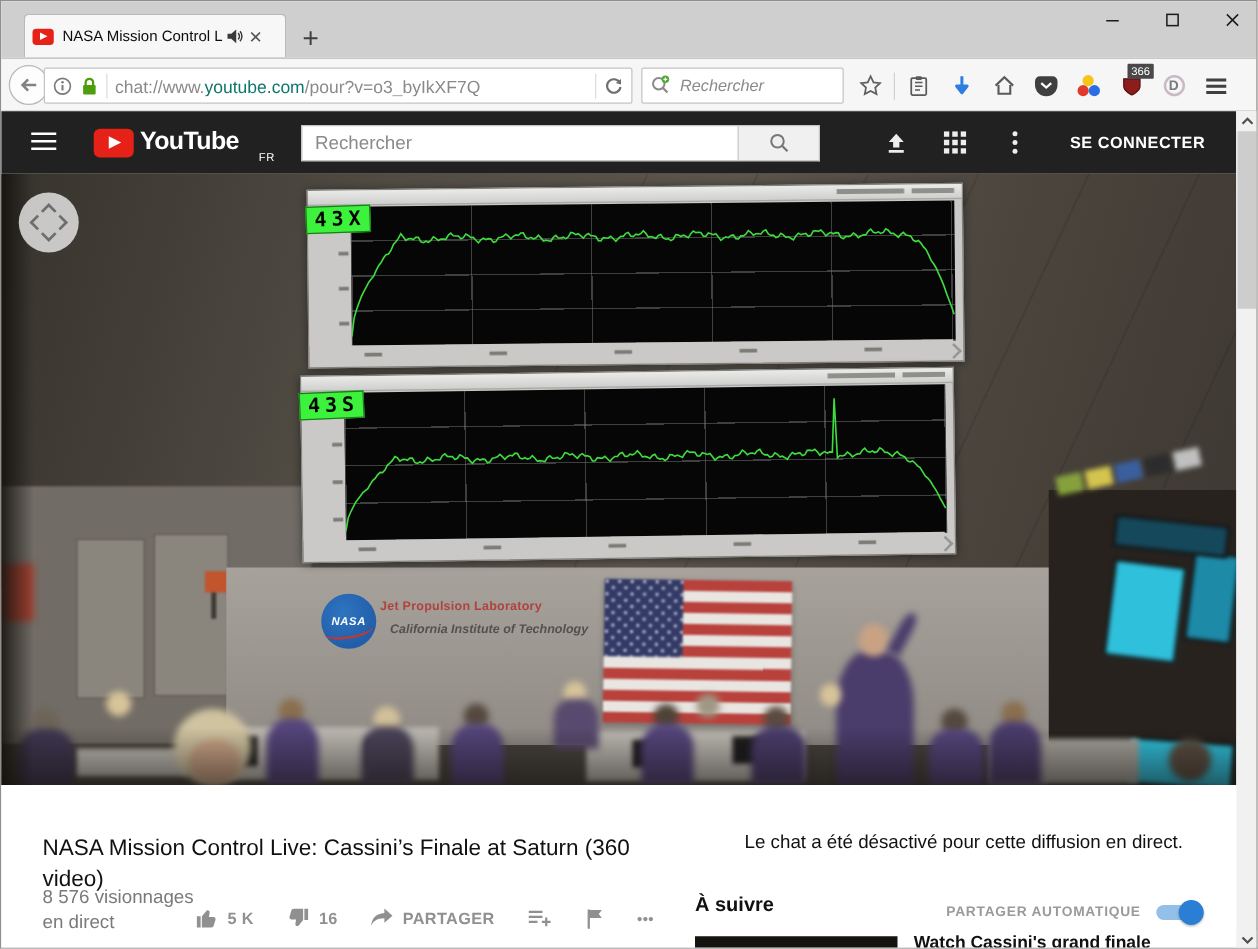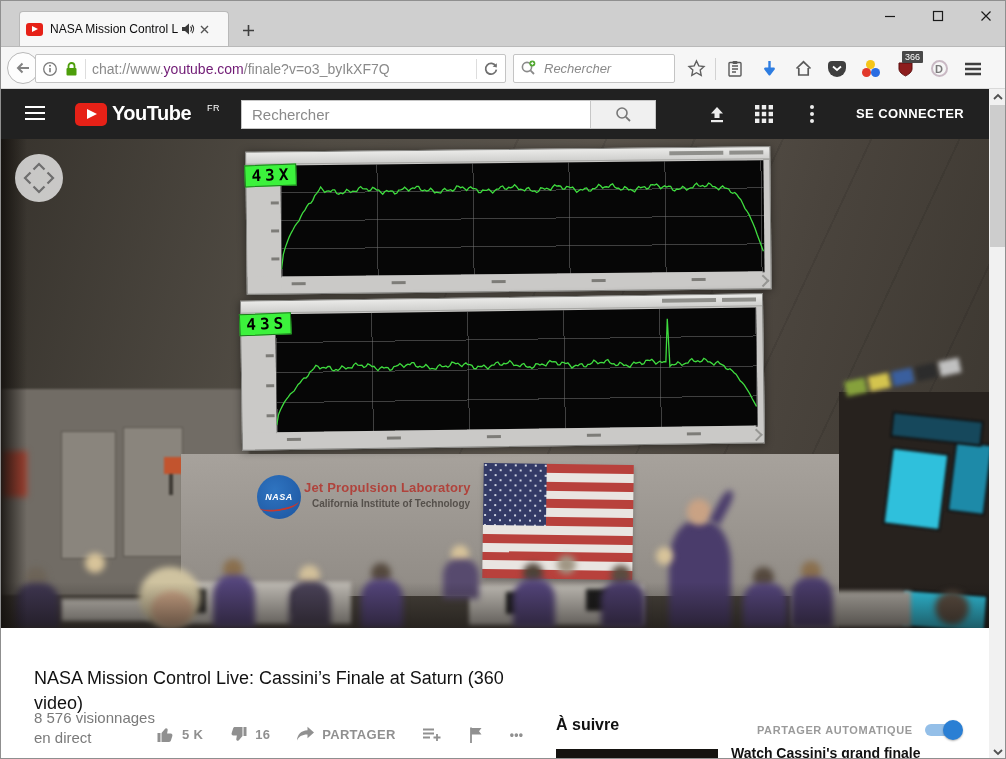--- a/index.html
+++ b/index.html
@@ -18,21 +18,21 @@
   .winbtn{width:22px;height:22px;display:flex;align-items:center;justify-content:center;}
 
   
   .toolbar{position:absolute;left:0;top:45px;width:100%;height:43px;background:#f6f6f6;border-top:1px solid #b9b9b9;border-bottom:1px solid #d9d9d9;}
   .backbtn{position:absolute;left:6px;top:5px;width:32px;height:32px;border-radius:50%;background:#fdfdfd;border:1px solid #b8b8b8;display:flex;align-items:center;justify-content:center;}
   .urlbar{position:absolute;left:34px;top:7px;width:471px;height:29px;background:#fff;border:1px solid #c4c4c4;border-radius:2px;display:flex;align-items:center;}
   .urlbar .seg{display:flex;align-items:center;padding:0 6px;height:100%;}
   .urlbar .vsep{width:1px;height:20px;background:#ddd;}
   .urltext{font-size:14px;white-space:nowrap;overflow:hidden;flex:1;padding-left:6px;}
   .urltext .dim{color:#8a8a8a;}
-  .urltext .strong{color:#701a75;}
+  .urltext .strong{color:#0f766e;}
   .searchbar{position:absolute;left:512px;top:7px;width:162px;height:29px;background:#fff;border:1px solid #c4c4c4;border-radius:2px;display:flex;align-items:center;padding:0 6px;}
   .searchbar input{border:none;outline:none;width:110px;font-size:13px;font-style:italic;color:#555;background:transparent;}
   .searchbar input::placeholder{color:#8a8a8a;font-style:italic;}
   .tbicons{position:absolute;left:678px;top:0;height:43px;display:flex;align-items:center;}
   .tbicon{width:34px;height:34px;display:flex;align-items:center;justify-content:center;position:relative;}
   .tbsep{width:1px;height:22px;background:#d2d2d2;margin:0 2px;}
   .pocket{width:18px;height:16px;background:#3f3f3f;border-radius:4px 4px 9px 9px;display:flex;align-items:center;justify-content:center;}
   .dots3{position:relative;width:18px;height:18px;}
   .dots3 i{position:absolute;border-radius:50%;width:9px;height:9px;}
   .dots3 .y{background:#f5c518;left:4px;top:0;}
@@ -42,21 +42,21 @@
   .dcirc{width:17px;height:17px;border-radius:50%;border:2px solid #c9b9c4;color:#7a7a7a;font-size:11px;font-weight:bold;display:flex;align-items:center;justify-content:center;}
 
   
   .ytheader{position:absolute;left:0;top:88px;width:988px;height:50px;background:#212121;}
   .yt-burger{position:absolute;left:24px;top:17px;width:20px;height:14px;display:flex;flex-direction:column;justify-content:space-between;}
   .yt-burger i{height:2px;background:#fff;}
   .yt-logo{position:absolute;left:74px;top:13px;display:flex;align-items:flex-start;}
   .yt-play{width:32px;height:23px;background:#e62117;border-radius:5px;position:relative;margin-top:1px;}
   .yt-play:after{content:"";position:absolute;left:12px;top:6px;border-left:10px solid #fff;border-top:5.5px solid transparent;border-bottom:5.5px solid transparent;}
   .yt-word{color:#fff;font-size:20px;font-weight:bold;letter-spacing:-0.5px;margin-left:5px;}
-  .yt-region{color:#fff;font-size:9px;margin-left:2px;margin-top:1px;letter-spacing:.5px;padding-left:14px;}
+  .yt-region{color:#fff;font-size:9px;margin-left:2px;margin-top:19px;letter-spacing:.5px;padding-left:14px;}
   .yt-search{position:absolute;left:240px;top:11px;width:350px;height:29px;background:#fff;border:1px solid #c6c6c6;}
   .yt-search input{border:none;outline:none;width:100%;height:100%;padding:0 10px;font-size:15px;color:#111;background:transparent;}
   .yt-search input::placeholder{color:#8a8a8a;}
   .yt-searchbtn{position:absolute;left:590px;top:11px;width:65px;height:29px;background:#f0f0f0;border:1px solid #c6c6c6;border-left:none;display:flex;align-items:center;justify-content:center;}
   .yt-hicon{position:absolute;top:15px;width:22px;height:20px;display:flex;align-items:center;justify-content:center;}
   .yt-signin{position:absolute;left:855px;top:17px;color:#fff;font-size:13px;font-weight:bold;letter-spacing:.4px;}
 
   
   .video{position:absolute;left:0;top:138px;width:988px;height:489px;background:#46413a;overflow:hidden;}
   .ceiling{position:absolute;left:0;top:0;width:988px;height:332px;background:linear-gradient(105deg,#37332d 0%,#514c44 30%,#5b554d 55%,#4a443d 78%,#3d3831 100%);}
@@ -70,22 +70,22 @@
   .rightwall{position:absolute;left:838px;top:253px;width:152px;height:238px;background:#27221e;}
   .cyanscr{position:absolute;background:#2fc0dc;border:2px solid #101010;filter:blur(1.5px);}
   .banner{position:absolute;left:843px;top:215px;width:132px;height:42px;transform:rotate(-12deg);filter:blur(2px);display:flex;gap:3px;align-items:center;}
   .banner i{width:21px;height:15px;display:block;}
 
   .flag{position:absolute;left:482px;top:325px;width:150px;height:115px;transform:rotate(.8deg);filter:blur(.7px);background:repeating-linear-gradient(180deg,#b8413c 0 8.85px,#e9e5e1 8.85px 17.7px);box-shadow:0 2px 5px rgba(0,0,0,.25);}
   .canton{position:absolute;left:0;top:0;width:63px;height:62px;background:#333a66;background-image:radial-gradient(#ccd1e0 1px,transparent 1.4px),radial-gradient(#ccd1e0 1px,transparent 1.4px);background-size:10px 10px,10px 10px;background-position:2px 2px,7px 7px;}
   .nasalogo{position:absolute;left:256px;top:336px;width:44px;height:44px;border-radius:50%;background:radial-gradient(circle at 40% 35%,#2f74c0,#1c55a0);filter:blur(.5px);display:flex;align-items:center;justify-content:center;}
   .nasalogo span{color:#fff;font-size:9px;font-weight:bold;font-style:italic;letter-spacing:.5px;}
   .nasalogo:after{content:"";position:absolute;left:2px;top:22px;width:40px;height:12px;border-bottom:2.5px solid #c5382f;border-radius:50%;transform:rotate(-9deg);}
-  .jpl1{position:absolute;left:303px;top:341px;width:200px;color:#b0433c;font-size:13px;font-weight:bold;letter-spacing:.2px;filter:blur(.4px);white-space:nowrap;}
-  .jpl2{position:absolute;left:311px;top:359px;width:200px;color:#55504b;font-size:10px;font-weight:bold;filter:blur(.4px);white-space:nowrap;}
+  .jpl1{position:absolute;left:303px;top:341px;width:200px;color:#b0433c;font-size:10px;font-weight:bold;letter-spacing:.2px;filter:blur(.4px);white-space:nowrap;}
+  .jpl2{position:absolute;left:311px;top:359px;width:200px;color:#55504b;font-size:10px;font-weight:bold;filter:blur(.4px);white-space:nowrap;font-style:italic;}
 
   .people{position:absolute;left:0;top:0;width:988px;height:489px;}
   .blob{position:absolute;border-radius:50%;filter:blur(3px);}
   .shirt{position:absolute;border-radius:40% 40% 0 0;filter:blur(3px);}
   .console{position:absolute;background:#bdb9b2;filter:blur(2px);}
   .cscreen{position:absolute;background:#1c1c1c;filter:blur(2px);}
   .darkbottom{position:absolute;left:0;bottom:0;width:988px;height:46px;background:linear-gradient(rgba(15,12,10,0),rgba(15,12,10,.55));}
   .leftedge{position:absolute;left:0;top:0;width:26px;height:489px;background:linear-gradient(90deg,rgba(18,15,12,.85),rgba(18,15,12,0));}
 
   
@@ -186,21 +186,21 @@
           </svg>
       </div>
       <div class="seg" style="padding-left:0;">
         <svg width="15" height="16" viewBox="0 0 15 16">
             <rect x="2.5" y="7" width="10" height="7.5" rx="1" fill="#4d9e0b"></rect>
             <path d="M4.5 7 V5 a3 3 0 0 1 6 0 V7" stroke="#4d9e0b" stroke-width="1.8" fill="none"></path>
           </svg>
       </div>
       <div class="vsep"></div>
       <div class="urltext">
-        <span class="dim">chat://www.</span><span class="strong">youtube.com</span><span class="dim">/finale?v=o3_byIkXF7Q</span>
+        <span class="dim">chat://www.</span><span class="strong">youtube.com</span><span class="dim">/pour?v=o3_byIkXF7Q</span>
       </div>
       <div class="vsep"></div>
       <div class="seg">
         <svg width="16" height="16" viewBox="0 0 16 16">
             <path d="M12.8 5.2 A5.4 5.4 0 1 0 13.4 8.6" stroke="#6f6f6f" stroke-width="1.7" fill="none"></path>
             <polygon points="13.8,2.2 13.8,6.6 9.6,5.4" fill="#6f6f6f"></polygon>
           </svg>
       </div>
     </div>
     <div class="searchbar">
@@ -513,20 +513,21 @@
         <svg width="16" height="18" viewBox="0 0 16 18">
             <path d="M3 1.5 V17" stroke="#909090" stroke-width="1.8"></path>
             <path d="M3 2 H13.5 L11 5.2 13.5 8.4 H3 Z" fill="#909090"></path>
           </svg>
       </div>
       <div class="act" style="letter-spacing:2px;font-size:12px;">
         <span style="margin-left:0;">•••</span>
       </div>
     </div>
 
+    <div class="chatnotice">Le chat a été désactivé pour cette diffusion en direct.</div>
     <div class="upnext">À suivre</div>
     <div class="autoplay">
       <span class="lbl">PARTAGER AUTOMATIQUE</span>
       <div class="toggle">
         <div class="track"></div>
           <div class="knob"></div>
       </div>
     </div>
     <div class="nextthumb"></div>
     <div class="nexttitle">Watch Cassini's grand finale</div>

